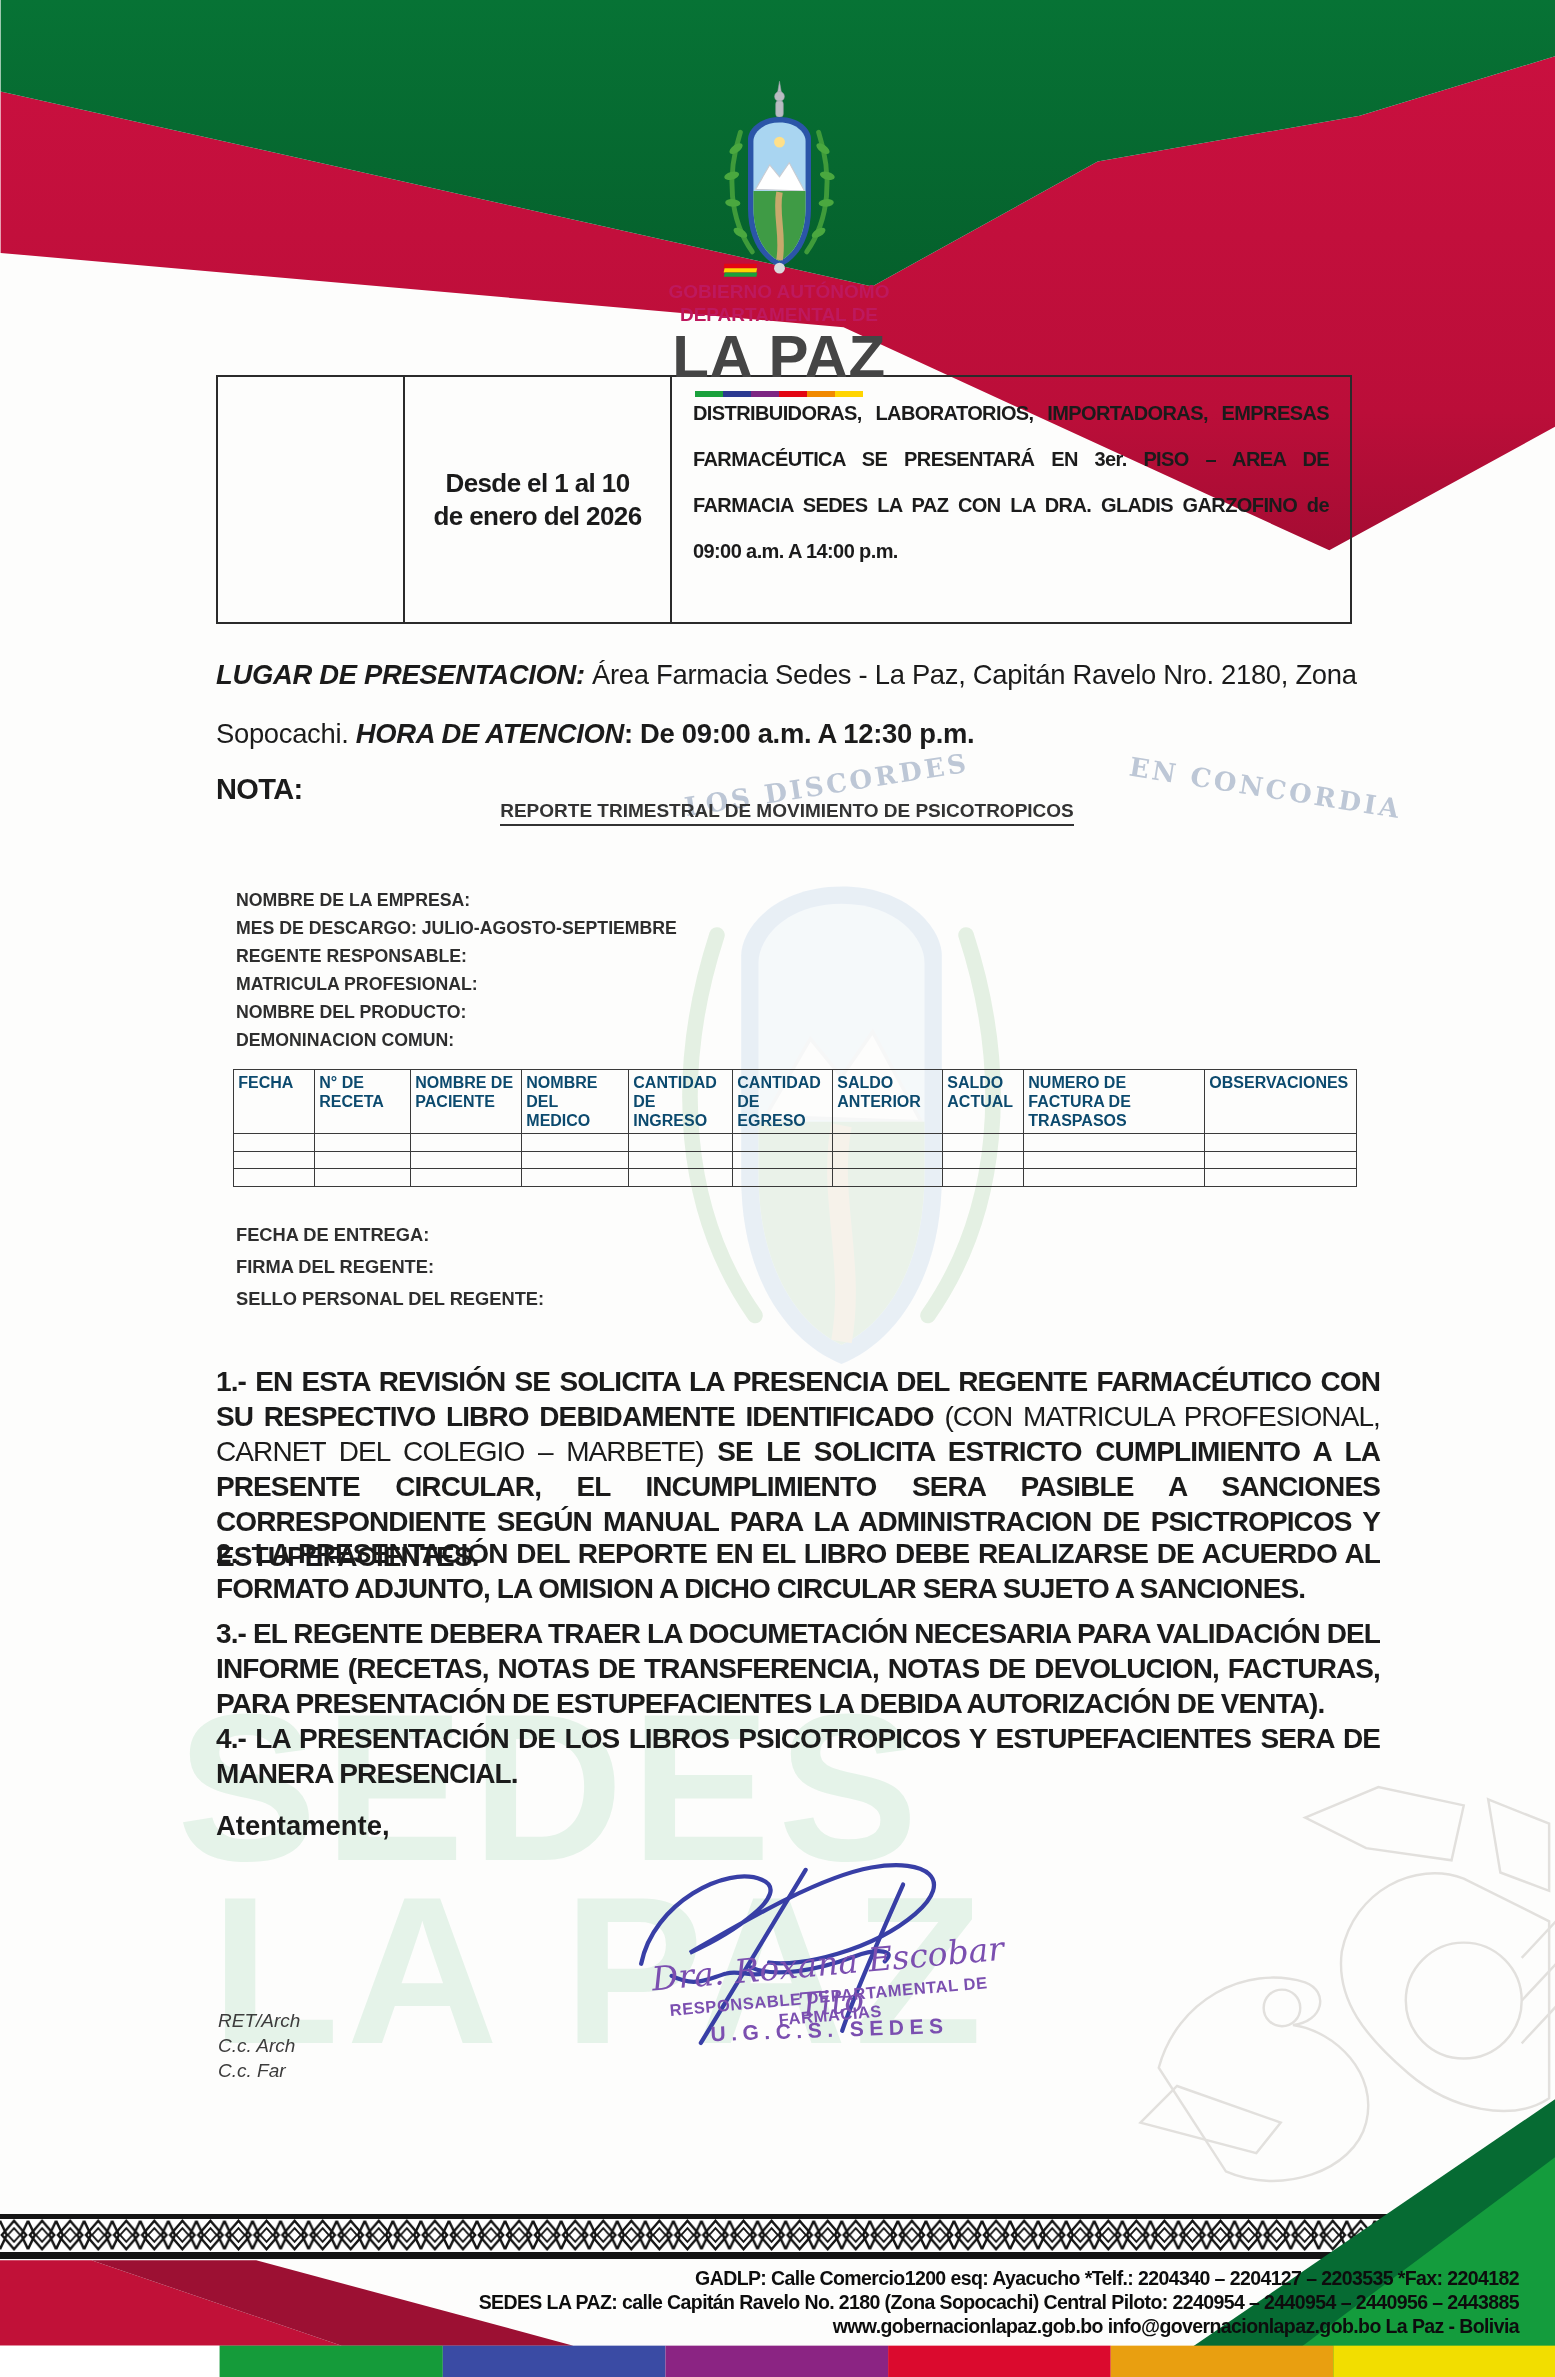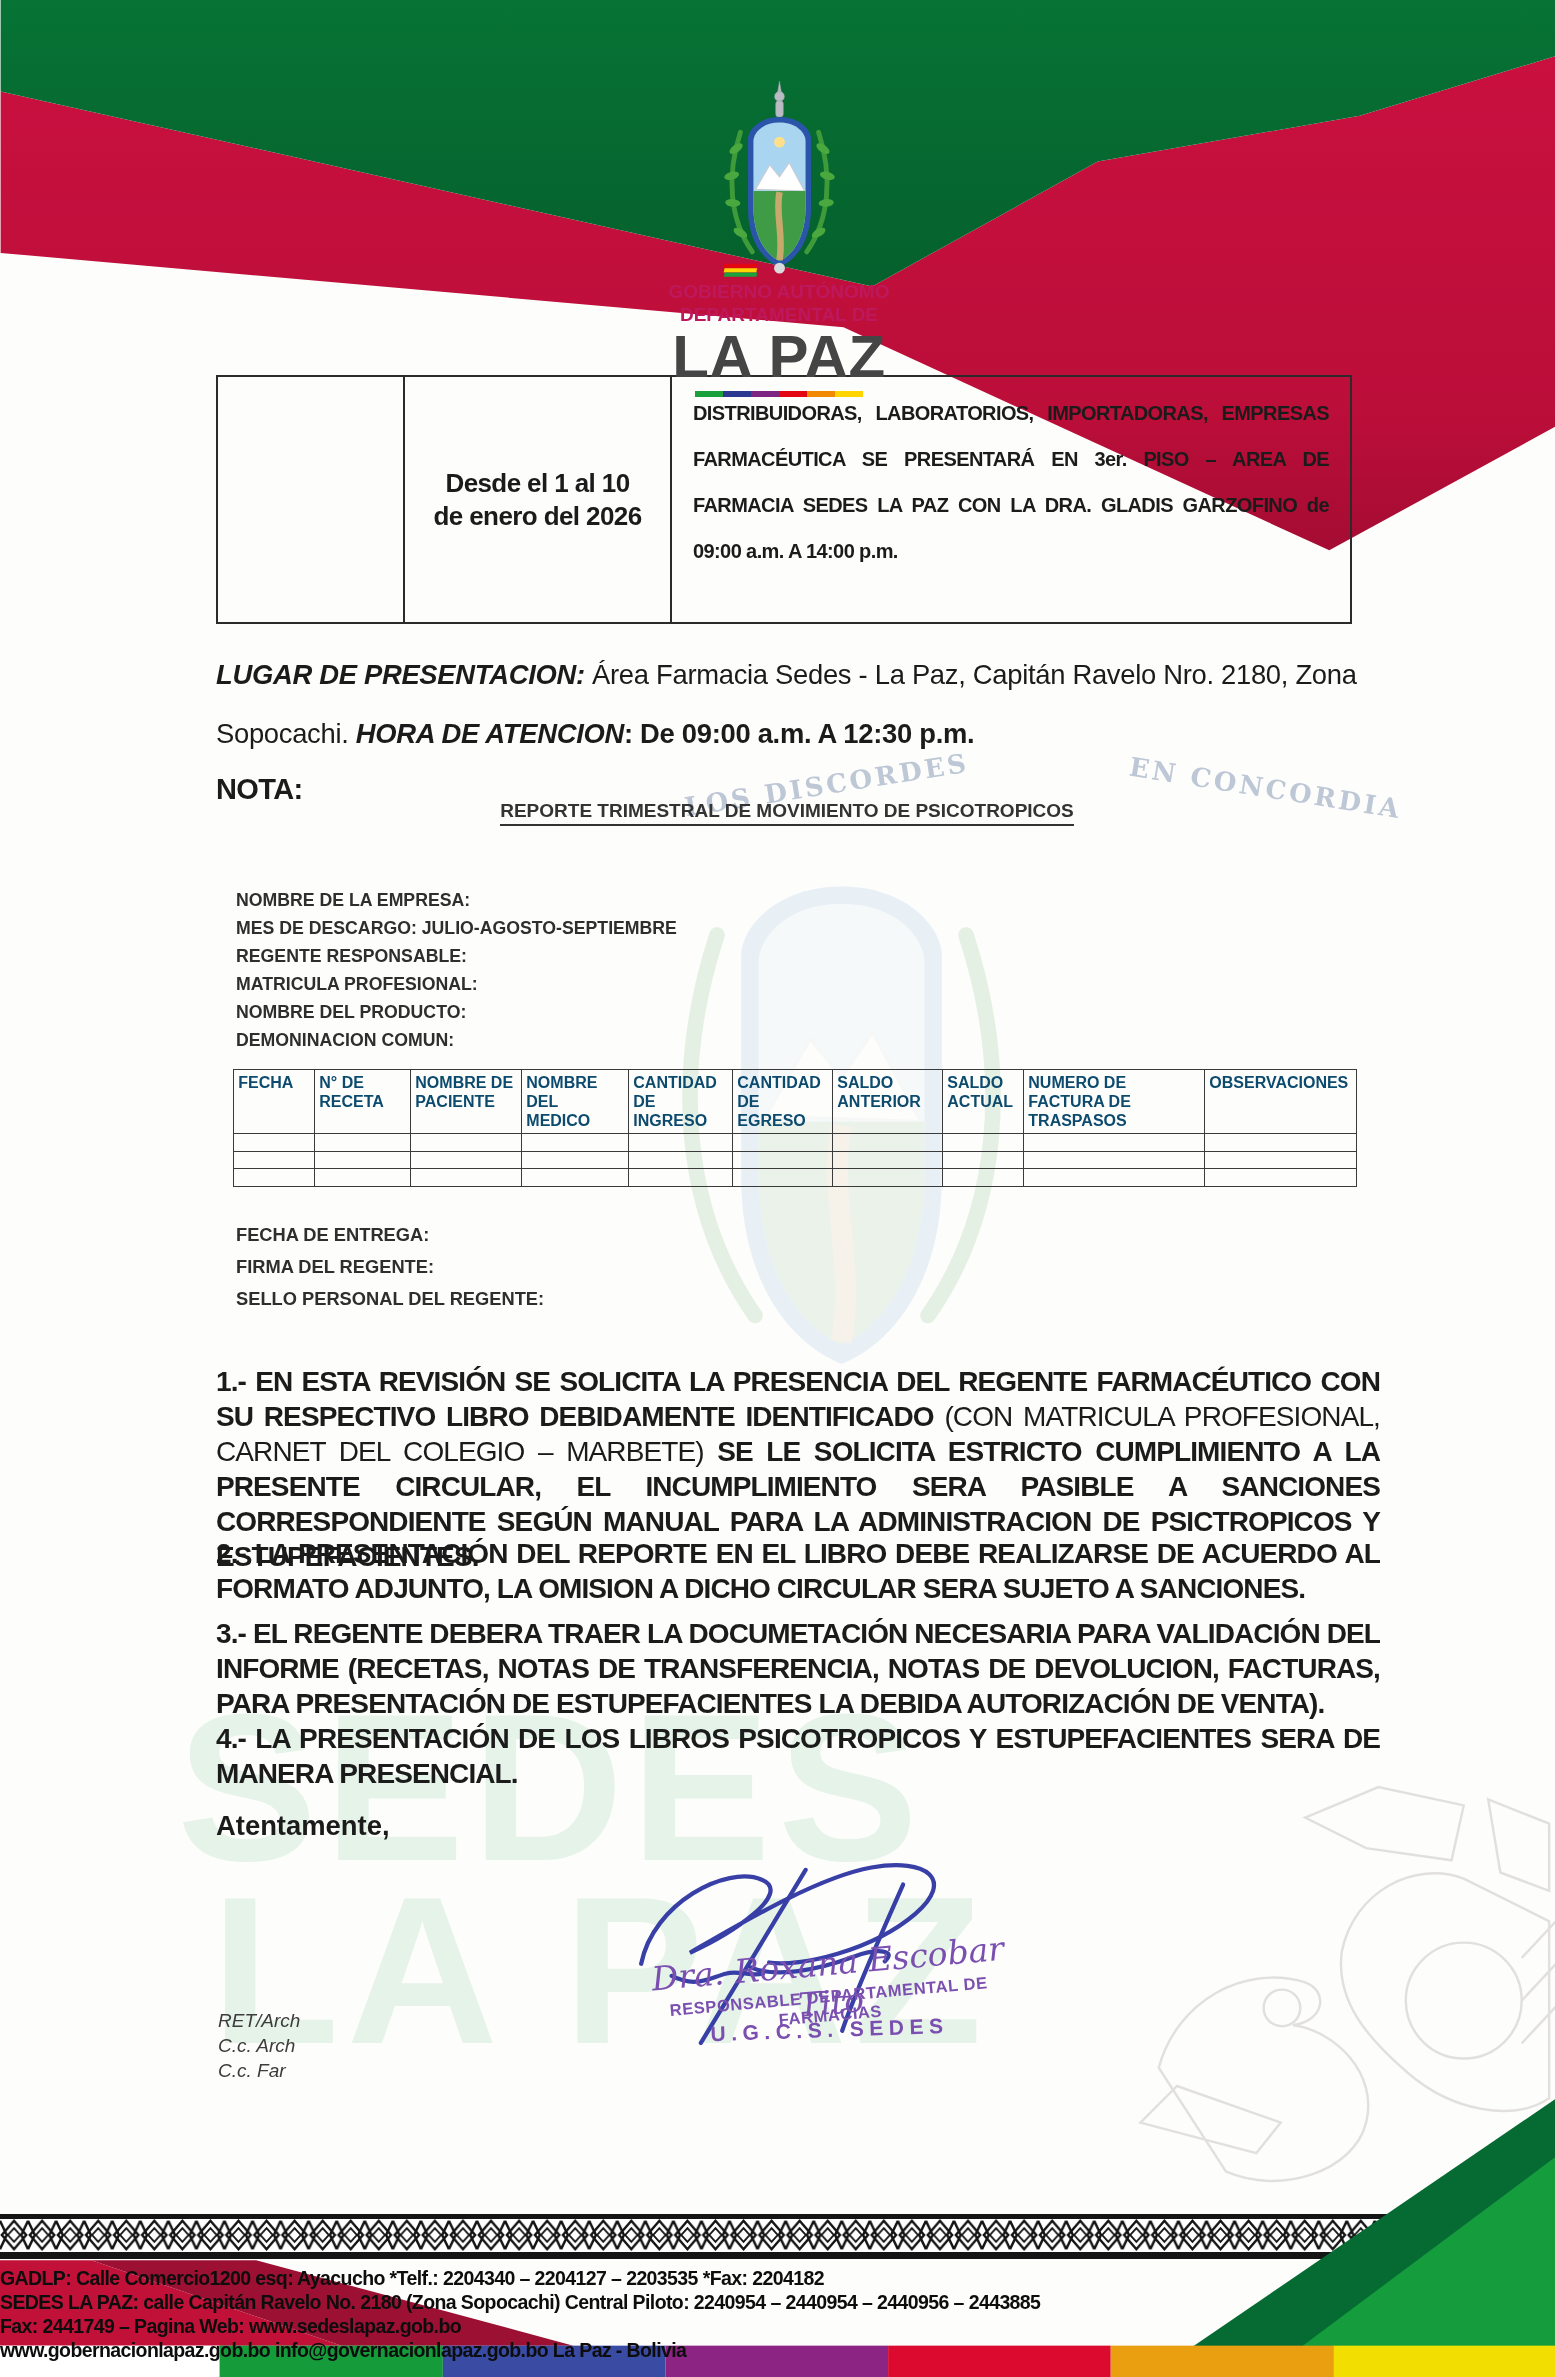--- a/index.html
+++ b/index.html
@@ -71,21 +71,21 @@
   .stamp-name{top:96px;font-family:"DejaVu Serif",serif;font-style:italic;font-size:33px;transform:rotate(-5deg);}
   .stamp-role{top:139px;font-size:16.5px;font-weight:bold;letter-spacing:0.6px;transform:rotate(-5deg);}
   .stamp-unit{top:170px;font-size:21px;font-weight:bold;letter-spacing:5.5px;transform:rotate(-2deg);}
 
   .cc{position:absolute;left:218px;top:2008px;font-style:italic;font-size:19px;color:#3c3c3c;line-height:25px;}
 
   
   .aguayo{position:absolute;top:2214px;left:0;width:1556px;height:45px;z-index:1;box-sizing:border-box;
           border-top:5.5px solid #151515;border-bottom:7.3px solid #151515;background:#fff;}
   .footer-shapes{position:absolute;top:2001px;left:0;z-index:2;}
-  .footer-text{position:absolute;top:2266px;left:0;width:1519px;z-index:3;text-align:left;
+  .footer-text{position:absolute;top:2266px;left:0;width:1519px;z-index:3;text-align:right;
                font-size:19.5px;font-weight:bold;line-height:24px;letter-spacing:-0.6px;color:#0d0d0d;}
 </style>
 </head>
 <body>
 
 <div id="page">
 
   <svg class="banner" width="1556" height="579" viewBox="0 0 2551 950">
     <defs>
       <linearGradient id="redGrad" x1="0" y1="0" x2="0" y2="1">
@@ -344,18 +344,17 @@
       <rect x="1091" y="565" width="365" height="53" fill="#8B2483"></rect>
       <rect x="1456" y="565" width="365" height="53" fill="#DB0A2E"></rect>
       <rect x="1821" y="565" width="365" height="53" fill="#E99F10"></rect>
       <rect x="2186" y="565" width="365" height="53" fill="#F2DE00"></rect>
     </g>
   </svg>
 
   <div class="footer-text">
     <div>GADLP: Calle Comercio1200 esq: Ayacucho *Telf.: 2204340 – 2204127 – 2203535 *Fax: 2204182</div>
     <div>SEDES LA PAZ: calle Capitán Ravelo No. 2180 (Zona Sopocachi) Central Piloto: 2240954 – 2440954 – 2440956 – 2443885</div>
-    <div>Fax: 2441749 – Pagina Web: www.sedeslapaz.gob.bo</div>
     <div>www.gobernacionlapaz.gob.bo info@governacionlapaz.gob.bo La Paz - Bolivia</div>
   </div>
 
 </div>
 
 
 </body></html>

